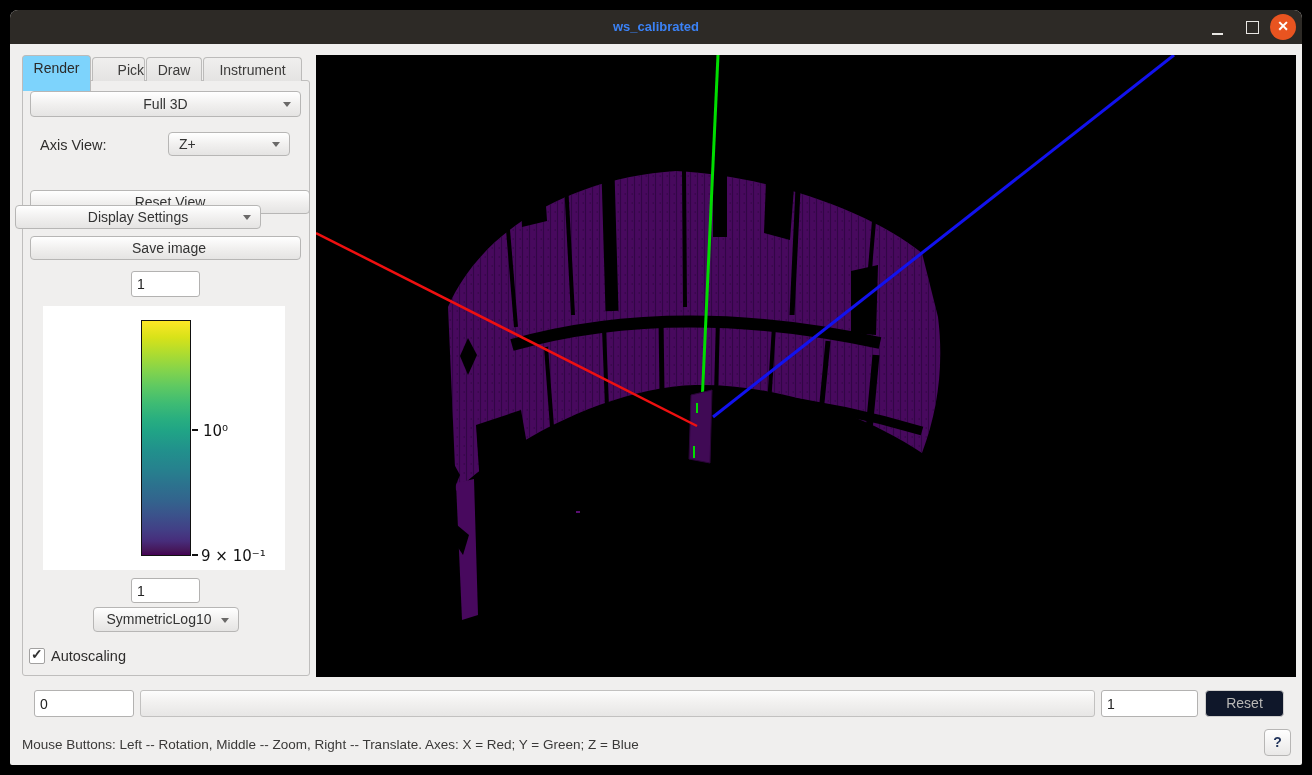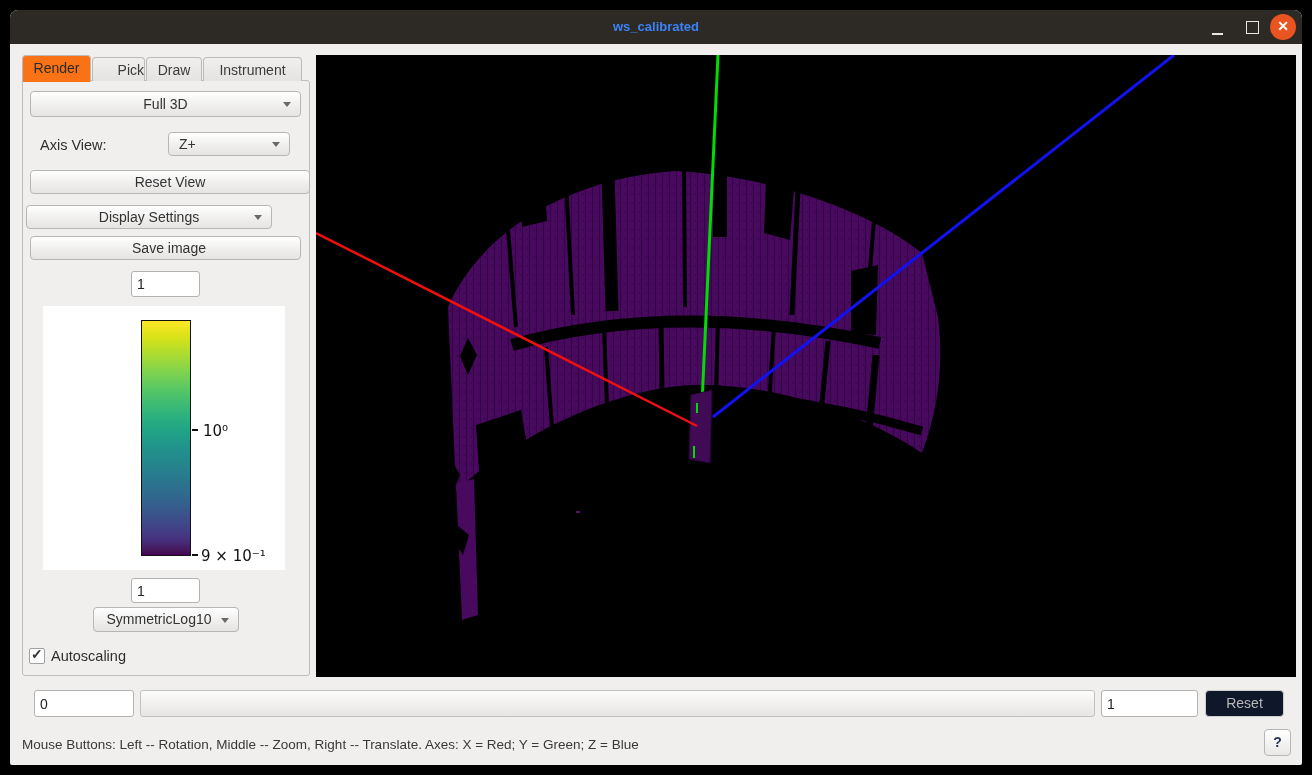--- a/index.html
+++ b/index.html
@@ -19,21 +19,21 @@
   .btn-max  { right:42px; width:16px; }
   .btn-max::after { content:""; position:absolute; left:2px; top:11px; width:11px; height:11px; border:1.5px solid #e8e6e3; }
   .btn-close { right:6px; top:4px; width:26px; height:26px; border-radius:50%; background:#e95420;
                color:#fff; font-size:14px; font-weight:bold; text-align:center; line-height:25px; }
 
   
   .tabbar { position:absolute; left:12px; top:45px; height:26px; z-index:3; }
   .tab { position:absolute; top:2px; height:24px; line-height:24px; text-align:center; font-size:14px; color:#3c3b3a;
          background:linear-gradient(#f0efee,#e4e3e2); border:1px solid #bcbbba; border-bottom:none;
          border-radius:4px 4px 0 0; }
-  .tab.active { top:0; height:27px; background:#f97316; z-index:4; color:#2b2a29; }
+  .tab.active { top:0; height:36px; background:#7dd3fc; z-index:4; color:#2b2a29; }
   .panelframe { position:absolute; left:12px; top:70px; width:288px; height:596px;
                 border:1px solid #bfbebd; background:#f0efee; border-radius:0 3px 3px 3px; }
 
   .ubtn, .ucombo {
       position:absolute; height:24px; border:1px solid #b7b6b5; border-radius:4px;
       background:linear-gradient(#ffffff,#f0efee 55%,#e5e4e3);
       font-size:14px; color:#333; text-align:center; line-height:22px; }
   .arrow { position:absolute; right:9px; top:50%; margin-top:-2px; width:0; height:0;
            border-left:4px solid transparent; border-right:4px solid transparent; border-top:5px solid #6a6968; }
   .uinput { position:absolute; height:26px; background:#fff; border:1px solid #b3b2b1; border-radius:3px;
@@ -97,23 +97,23 @@
       <span>Full 3D</span>
       <span class="arrow"></span>
     </div>
 
     <div class="label" style="left:30px; top:127px;">Axis View:</div>
     <div class="ucombo" style="left:158px; top:122px; width:122px; text-align:left; padding-left:10px;">
       <span>Z+</span>
       <span class="arrow"></span>
     </div>
 
-    <div class="ubtn" style="left:20px; top:160px; width:280px;">Reset View</div>
-
-    <div class="ucombo" style="left:16px; top:195px; width:246px;">
+    <div class="ubtn" style="left:20px; top:180px; width:280px;">Reset View</div>
+
+    <div class="ucombo" style="left:5px; top:195px; width:246px;">
       <span>Display Settings</span>
       <span class="arrow"></span>
     </div>
 
     <div class="ubtn" style="left:20px; top:226px; width:271px;padding-left:7px;">Save image</div>
 
     <input class="uinput" style="left: 121px; top: 261px; width: 69px;" value="1">
 
     <div class="cbpanel">
       <div class="cbar"></div>

